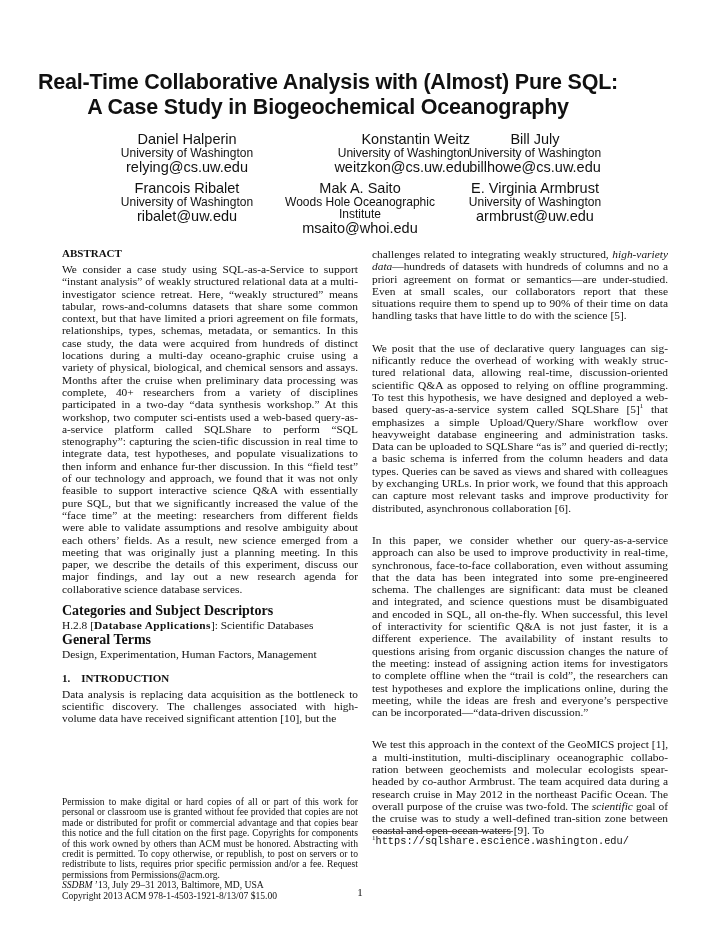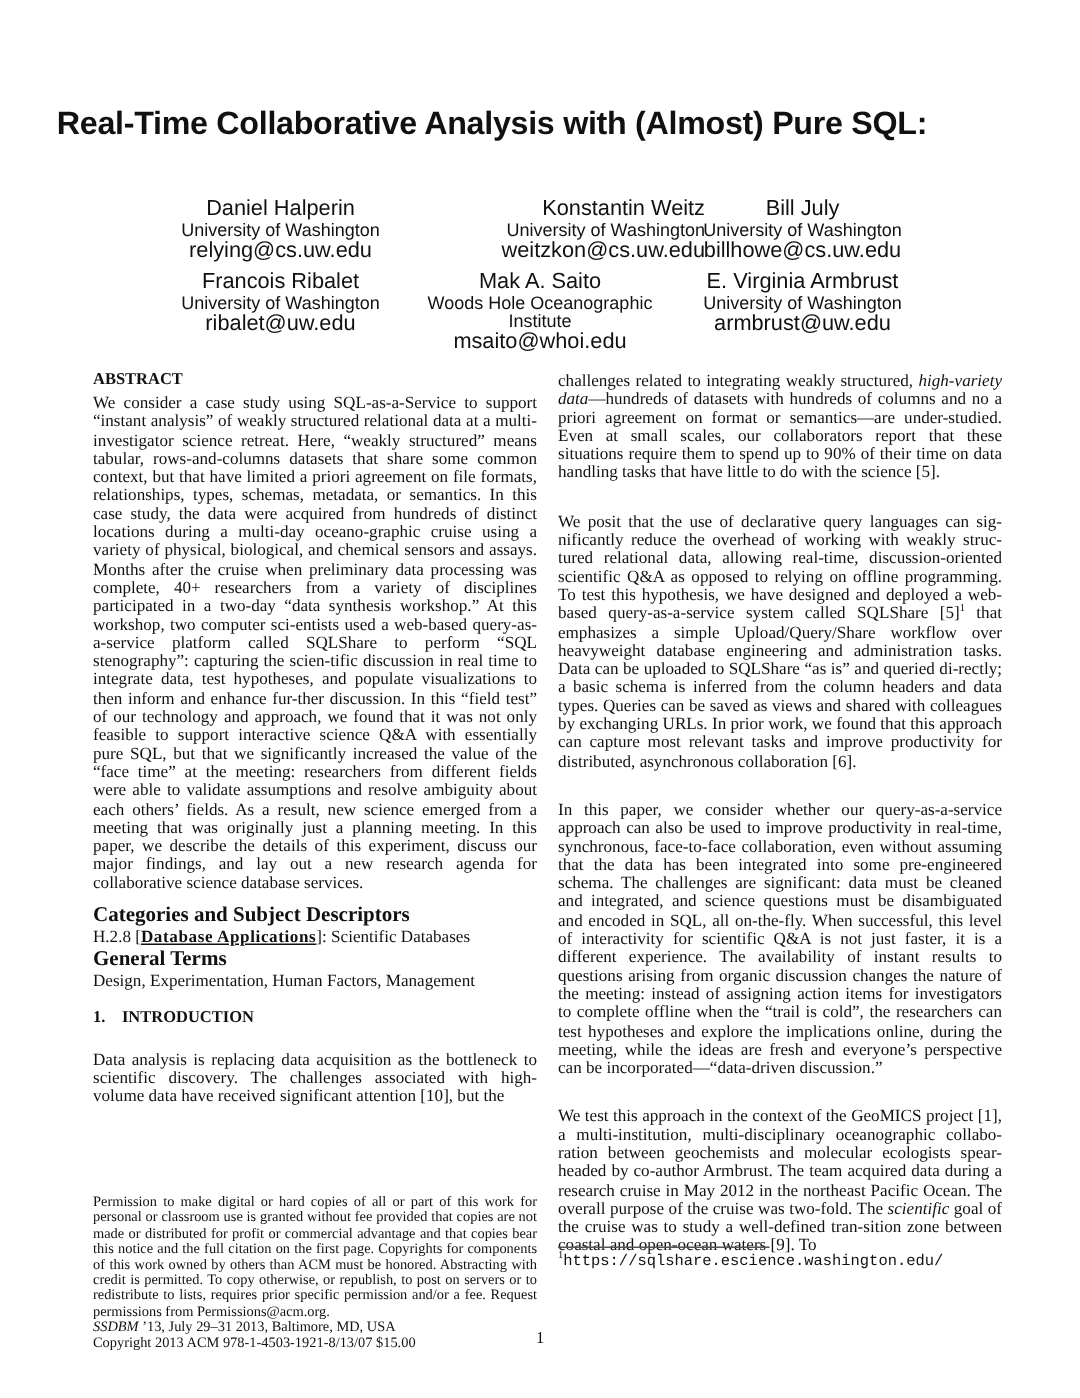--- a/index.html
+++ b/index.html
@@ -34,27 +34,28 @@
   .footnote {
     position: absolute; left: 372px; top: 835px; width: 300px;
     font-family: "Liberation Mono", monospace; font-size: 10.3px; line-height: 12px;
   }
   .footnote sup { font-family: "Liberation Serif", serif; font-size: 7px; }
   .pagenum {
     position: absolute; left: 0; top: 886px; width: 720px; text-align: center;
     font-family: "Liberation Serif", serif; font-size: 11px;
   }
   sup { font-size: 7px; line-height: 0; }
-  .sc { font-weight: bold; letter-spacing: 0.4px; text-decoration: underline; }
+  .sc { font-weight: bold; letter-spacing: 0.4px; }
 </style>
 </head>
 <body>
 
 <div class="title">
   <div>Real-Time Collaborative Analysis with (Almost) Pure SQL:</div>
+  <div>A Case Study in Biogeochemical Oceanography</div>
 </div>
 
 <div class="authors">
   <div class="author" style="left:77px; top:0;">
     <div class="name">Daniel Halperin</div>
     <div class="aff">University of Washington</div>
     <div class="email">relying@cs.uw.edu</div>
   </div>
   <div class="author" style="left:250px; top:0;text-align:right;">
     <div class="name">Konstantin Weitz</div>
@@ -89,21 +90,21 @@
   <p style="margin-top:2px;">We consider a case study using SQL-as-a-Service to support “instant analysis” of weakly structured relational data at a multi-investigator science retreat. Here, “weakly structured” means tabular, rows-and-columns datasets that share some common context, but that have limited a priori agreement on file formats, relationships, types, schemas, metadata, or semantics. In this case study, the data were acquired from hundreds of distinct locations during a multi-day oceano-graphic cruise using a variety of physical, biological, and chemical sensors and assays. Months after the cruise when preliminary data processing was complete, 40+ researchers from a variety of disciplines participated in a two-day “data synthesis workshop.” At this workshop, two computer sci-entists used a web-based query-as-a-service platform called SQLShare to perform “SQL stenography”: capturing the scien-tific discussion in real time to integrate data, test hypotheses, and populate visualizations to then inform and enhance fur-ther discussion. In this “field test” of our technology and approach, we found that it was not only feasible to support interactive science Q&amp;A with essentially pure SQL, but that we significantly increased the value of the “face time” at the meeting: researchers from different fields were able to validate assumptions and resolve ambiguity about each others’ fields. As a result, new science emerged from a meeting that was originally just a planning meeting. In this paper, we describe the details of this experiment, discuss our major findings, and lay out a new research agenda for collaborative science database services.</p>
 
   <div class="h2" style="margin-top:9px;">Categories and Subject Descriptors</div>
   <p style="margin-top:1px;">
     <span>H.2.8 [</span><span class="sc">Database Applications</span><span>]: Scientific Databases</span>
   </p>
   <div class="h2" style="margin-top:2px;">General Terms</div>
   <p style="margin-top:1px;">Design, Experimentation, Human Factors, Management</p>
 
   <div class="h1" style="margin-top:10px; white-space:pre;">1.    INTRODUCTION</div>
-  <p style="margin-top:15px;">Data analysis is replacing data acquisition as the bottleneck to scientific discovery. The challenges associated with high-volume data have received significant attention [10], but the</p>
+  <p style="margin-top:2px;">Data analysis is replacing data acquisition as the bottleneck to scientific discovery. The challenges associated with high-volume data have received significant attention [10], but the</p>
 </div>
 
 <div class="perm">
   <p>Permission to make digital or hard copies of all or part of this work for personal or classroom use is granted without fee provided that copies are not made or distributed for profit or commercial advantage and that copies bear this notice and the full citation on the first page. Copyrights for components of this work owned by others than ACM must be honored. Abstracting with credit is permitted. To copy otherwise, or republish, to post on servers or to redistribute to lists, requires prior specific permission and/or a fee. Request permissions from Permissions@acm.org.</p>
   <p><i>SSDBM</i><span> ’13, July 29–31 2013, Baltimore, MD, USA</span></p>
   <p>Copyright 2013 ACM 978-1-4503-1921-8/13/07 $15.00</p>
 </div>
 
 <div class="col" style="left:372px; top:248px; width:296px;">
   <p><span>challenges related to integrating weakly structured, </span><i>high-variety data</i><span>—hundreds of datasets with hundreds of columns and no a priori agreement on format or semantics—are under-studied. Even at small scales, our collaborators report that these situations require them to spend up to 90% of their time on data handling tasks that have little to do with the science [5].</span></p>

